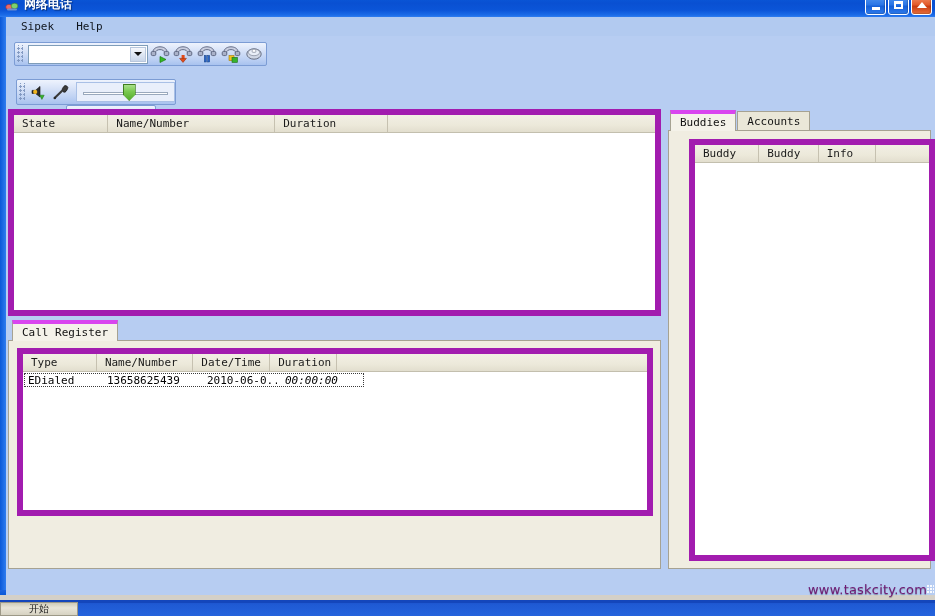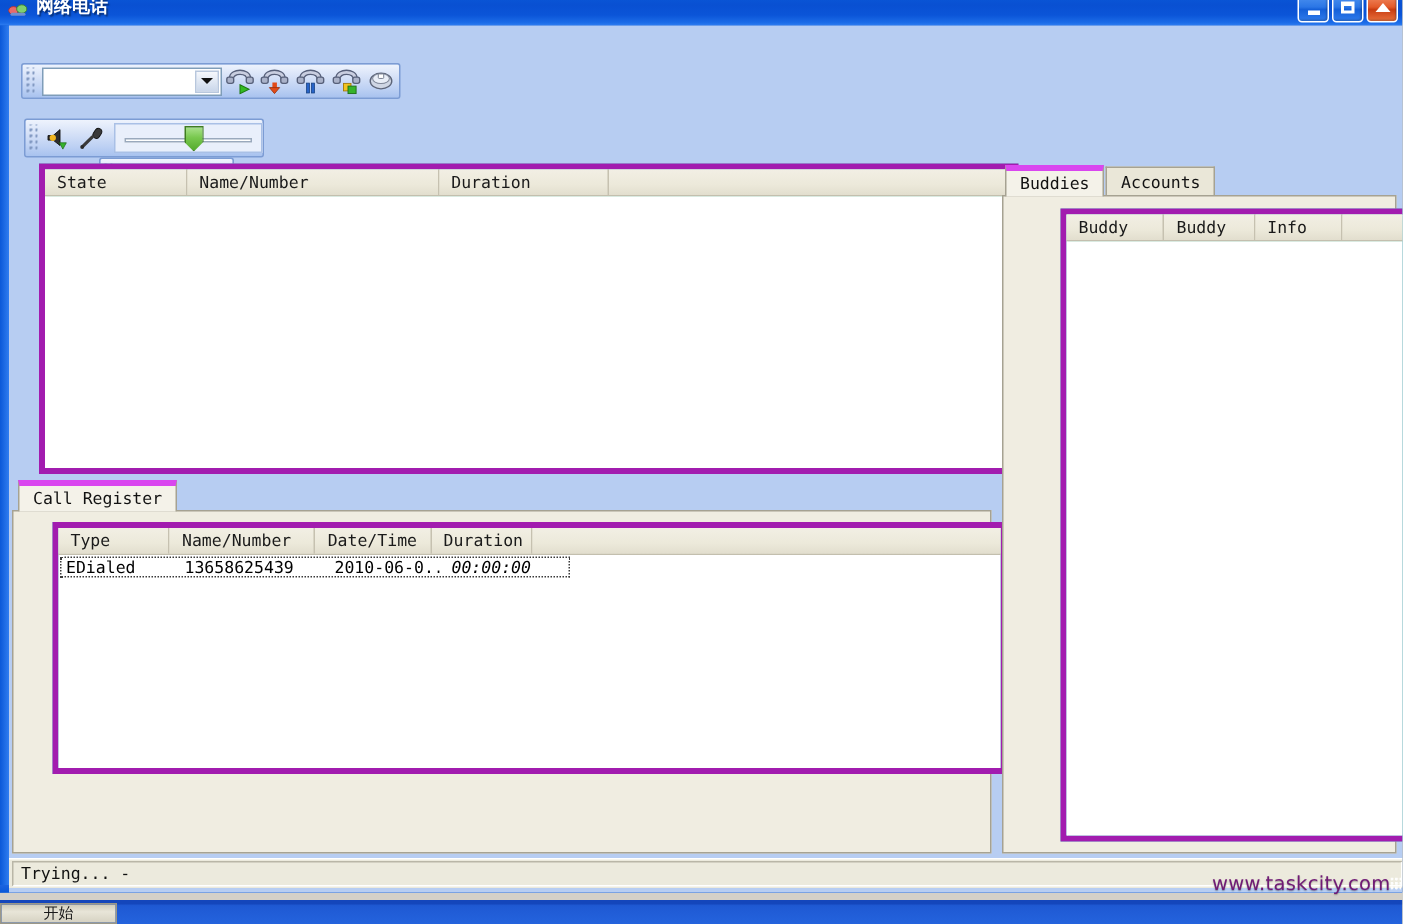--- a/index.html
+++ b/index.html
@@ -204,24 +204,23 @@
   }
   .tb-chevron .caret {
     width: 0; height: 0;
     border-left: 4px solid transparent;
     border-right: 4px solid transparent;
     border-top: 4px solid #17202c;
   }
 
   
   .sunken {
-    background: #5eead4;
-    border: 4px solid #a21caf;
+    background: #0c4a6e;
+    border: 6px solid #a21caf;
     box-shadow: inset 1px 1px 0 #dfe6ef;
-    margin-left: 18px;
   }
   .listview { position: absolute; }
   .lv-header {
     display: flex;
     height: 18px;
     background: #eae7d9;
     border-bottom: 1px solid #c3bfae;
   }
   .lv-col {
     font-family: "DejaVu Sans Mono", "Liberation Mono", monospace;
@@ -395,20 +394,24 @@
           <i class="glyph-close"></i>
         </div>
       </div>
     </div>
 
     <div id="left-trim"></div>
     <div id="bottom-trim"></div>
 
     <div id="client">
 
+      <div id="menubar">
+        <div class="menu-item">Sipek</div>
+        <div class="menu-item">Help</div>
+      </div>
 
       <div class="toolbar" style="left:8px; top:25px; width:253px;">
         <div class="grip"></div>
         <div id="number-combo">
           <input id="number-input" type="text" placeholder="" style="">
           <div id="combo-arrow">
             <span class="caret"></span>
           </div>
         </div>
 
@@ -569,25 +572,20 @@
             <div class="lv-col" style="width:62px;">Buddy</div>
             <div class="lv-col" style="width:60px;">Info</div>
             <div class="lv-col" style="width:55px; border-right:none;"></div>
           </div>
           <div class="lv-body"></div>
         </div>
       </div>
 
     </div>
 
-    <div id="statusbar">
-      <div id="status-pane">
-        <span id="status-text">Trying... -</span>
-      </div>
-    </div>
 
   </div>
 
   <div id="watermark">www.taskcity.com</div>
   <div id="watermark-dots"></div>
 
   <div id="taskbar">
     <div id="taskbar-strip"></div>
     <div id="start-button">开始</div>
   </div>

